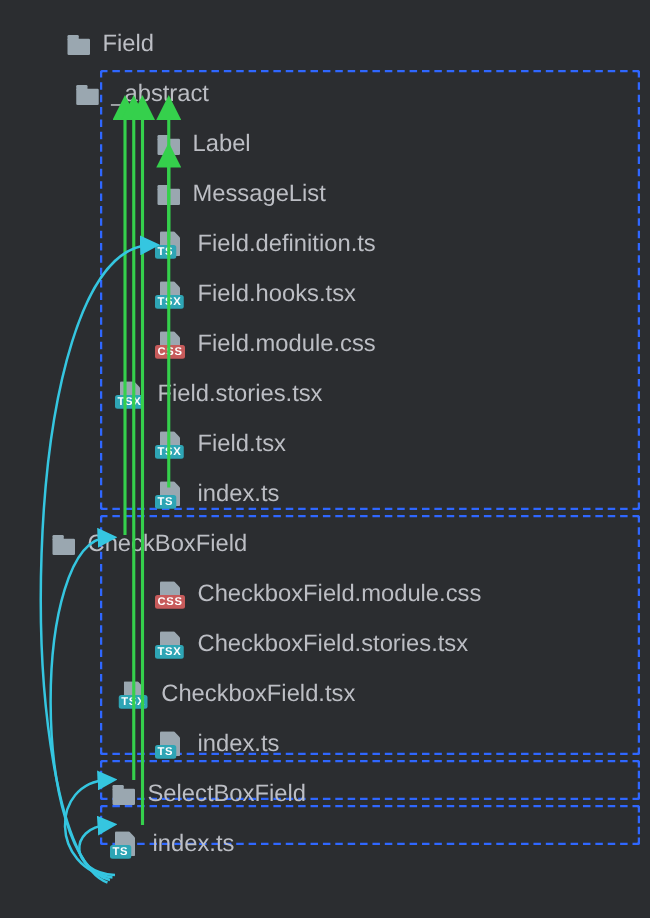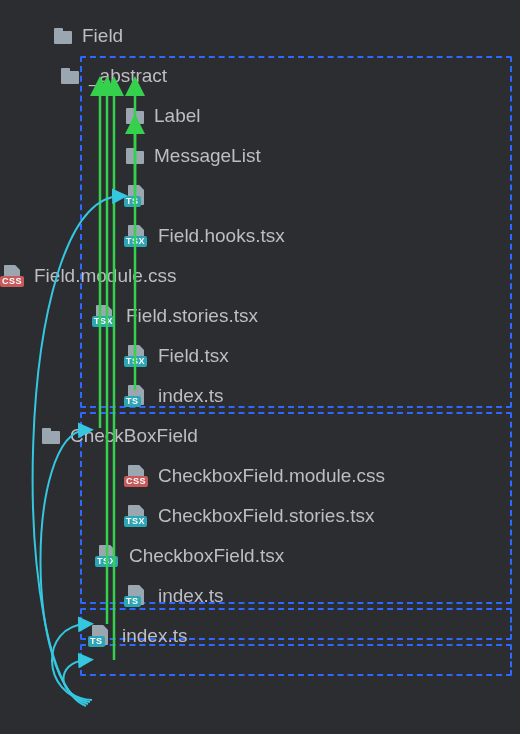--- a/index.html
+++ b/index.html
@@ -109,26 +109,27 @@
   <div class="row" style="padding-left:124px">
     <span class="icon folder-icon"></span>
     <span class="label">Label</span>
   </div>
   <div class="row" style="padding-left:124px">
     <span class="icon folder-icon"></span>
     <span class="label">MessageList</span>
   </div>
   <div class="row" style="padding-left:124px">
     <span class="ts-badge"></span>
+    <span class="label">Field.definition.ts</span>
   </div>
   <div class="row" style="padding-left:124px">
     <span class="tsx-badge"></span>
     <span class="label">Field.hooks.tsx</span>
   </div>
-  <div class="row" style="">
+  <div class="row" style="padding-left:124px">
     <span class="css-badge"></span>
     <span class="label">Field.module.css</span>
   </div>
   <div class="row" style="padding-left:92px">
     <span class="tsx-badge"></span>
     <span class="label">Field.stories.tsx</span>
   </div>
   <div class="row" style="padding-left:124px">
     <span class="tsx-badge"></span>
     <span class="label">Field.tsx</span>
@@ -152,20 +153,24 @@
   </div>
   <div class="row" style="padding-left:95px">
     <span class="tsx-badge"></span>
     <span class="label">CheckboxField.tsx</span>
   </div>
   <div class="row" style="padding-left:124px">
     <span class="ts-badge"></span>
     <span class="label">index.ts</span>
   </div>
 
+  <div class="row" style="padding-left:88px">
+    <span class="icon folder-icon"></span>
+    <span class="label">SelectBoxField</span>
+  </div>
 
 
   <div class="row" style="padding-left:88px">
     <span class="ts-badge"></span>
     <span class="label">index.ts</span>
   </div>
 
 </div>
 
 <svg class="overlay" viewBox="0 0 520 734">

